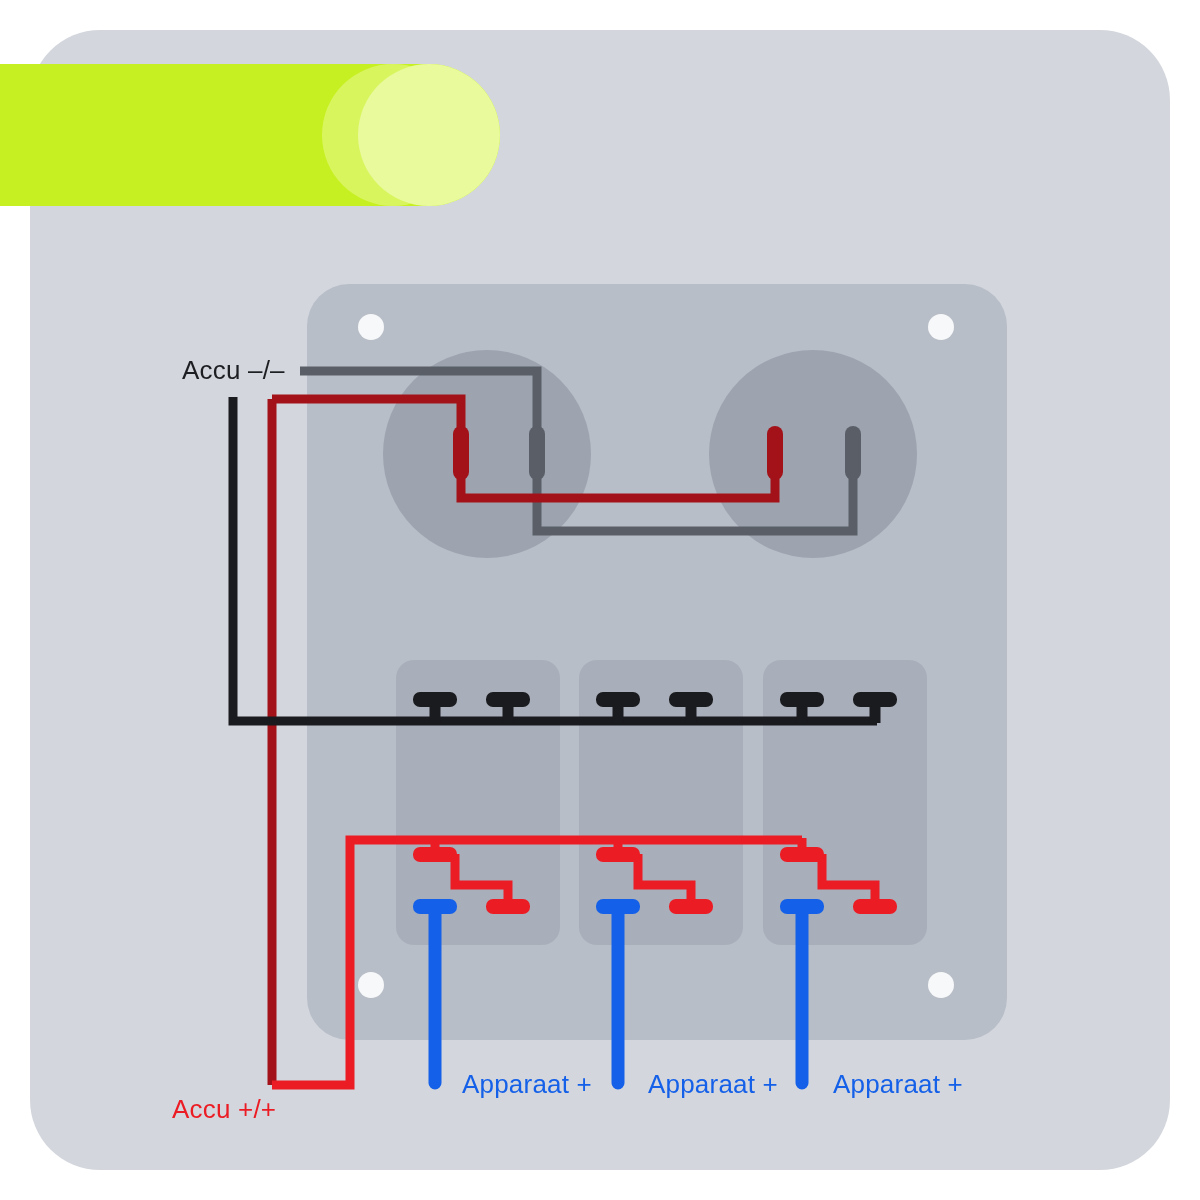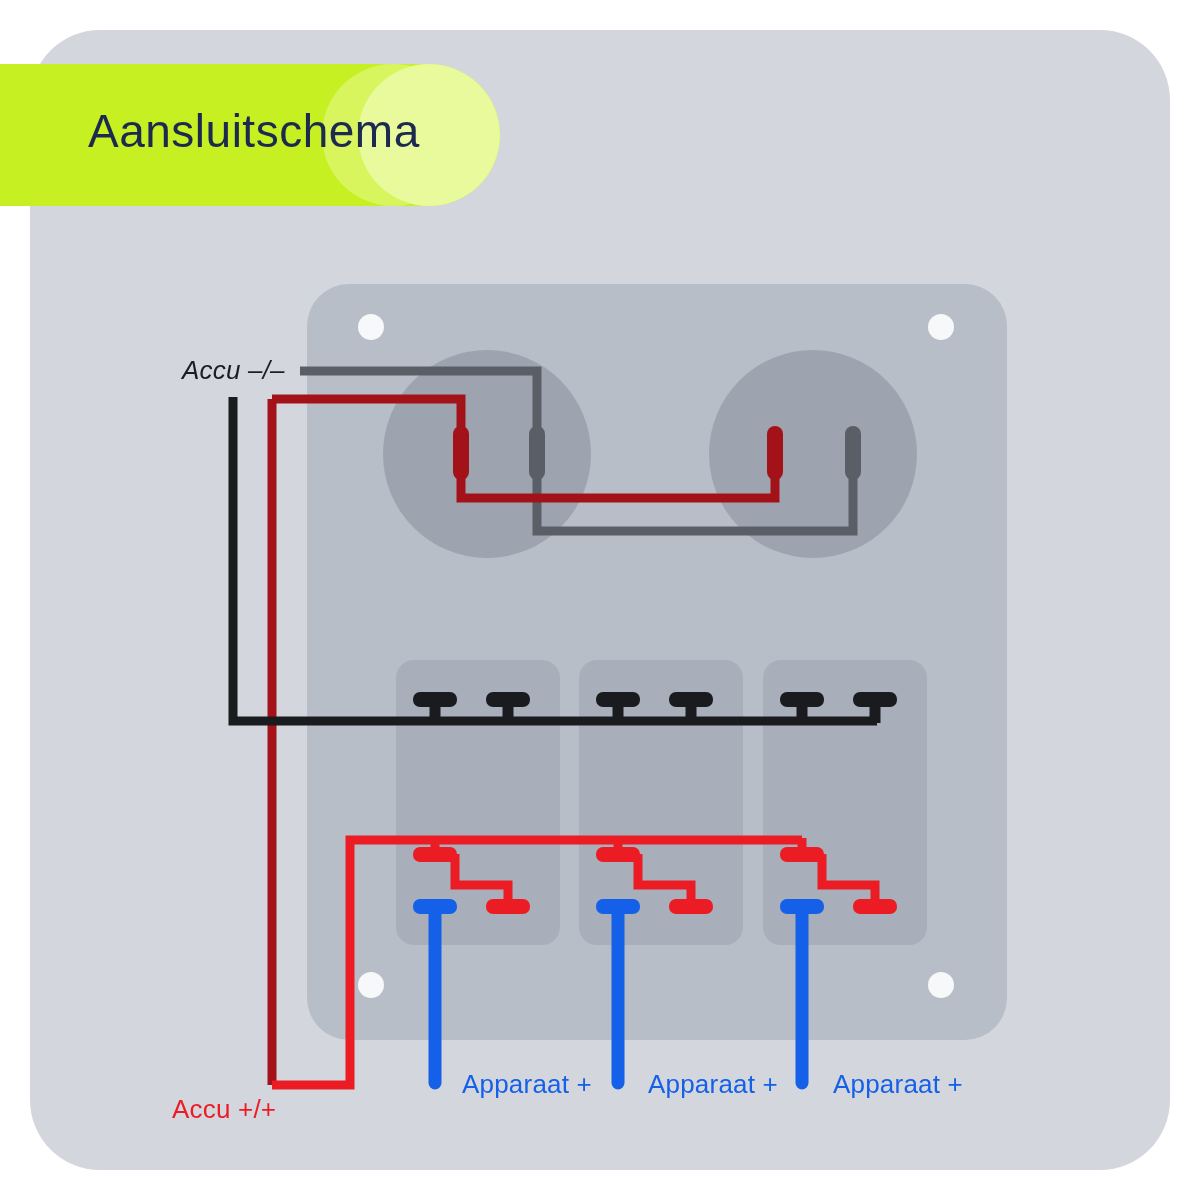--- a/index.html
+++ b/index.html
@@ -21,21 +21,21 @@
   }
   #banner-title {
     position: absolute;
     left: 88px;
     top: 104px;
     font-size: 46px;
     font-weight: 500;
     color: #1b2a4e;
     letter-spacing: 0.5px;
   }
-  #label-accu-neg { left: 182px; top: 355px; color: #1d1e22; font-style: italic; }
+  #label-accu-neg { left: 182px; top: 355px; color: #1d1e22; }
   #label-accu-pos { left: 172px; top: 1069px; color: #ec1c24; margin-top: 25px; }
   #label-dev-1 { left: 462px; top: 1069px; color: #1560e8; }
   #label-dev-2 { left: 648px; top: 1069px; color: #1560e8; }
   #label-dev-3 { left: 833px; top: 1069px; color: #1560e8; }
 </style>
 </head>
 <body>
 
 <div id="page">
 
@@ -89,21 +89,20 @@
     <rect x="780" y="847" width="44" height="15" rx="7" fill="#ec1c24"></rect>
     <rect x="486" y="899" width="44" height="15" rx="7" fill="#ec1c24"></rect>
     <rect x="669" y="899" width="44" height="15" rx="7" fill="#ec1c24"></rect>
     <rect x="853" y="899" width="44" height="15" rx="7" fill="#ec1c24"></rect>
 
     <rect x="413" y="899" width="44" height="15" rx="7" fill="#1560e8"></rect>
     <rect x="596" y="899" width="44" height="15" rx="7" fill="#1560e8"></rect>
     <rect x="780" y="899" width="44" height="15" rx="7" fill="#1560e8"></rect>
   </svg>
 
-  <div id="banner-title">Aansluitschema</div>
 
   <div id="label-accu-neg" class="diagram-label">Accu –/–</div>
   <div id="label-accu-pos" class="diagram-label">Accu +/+</div>
   <div id="label-dev-1" class="diagram-label">Apparaat +</div>
   <div id="label-dev-2" class="diagram-label">Apparaat +</div>
   <div id="label-dev-3" class="diagram-label">Apparaat +</div>
 
 </div>
 
 </body></html>

